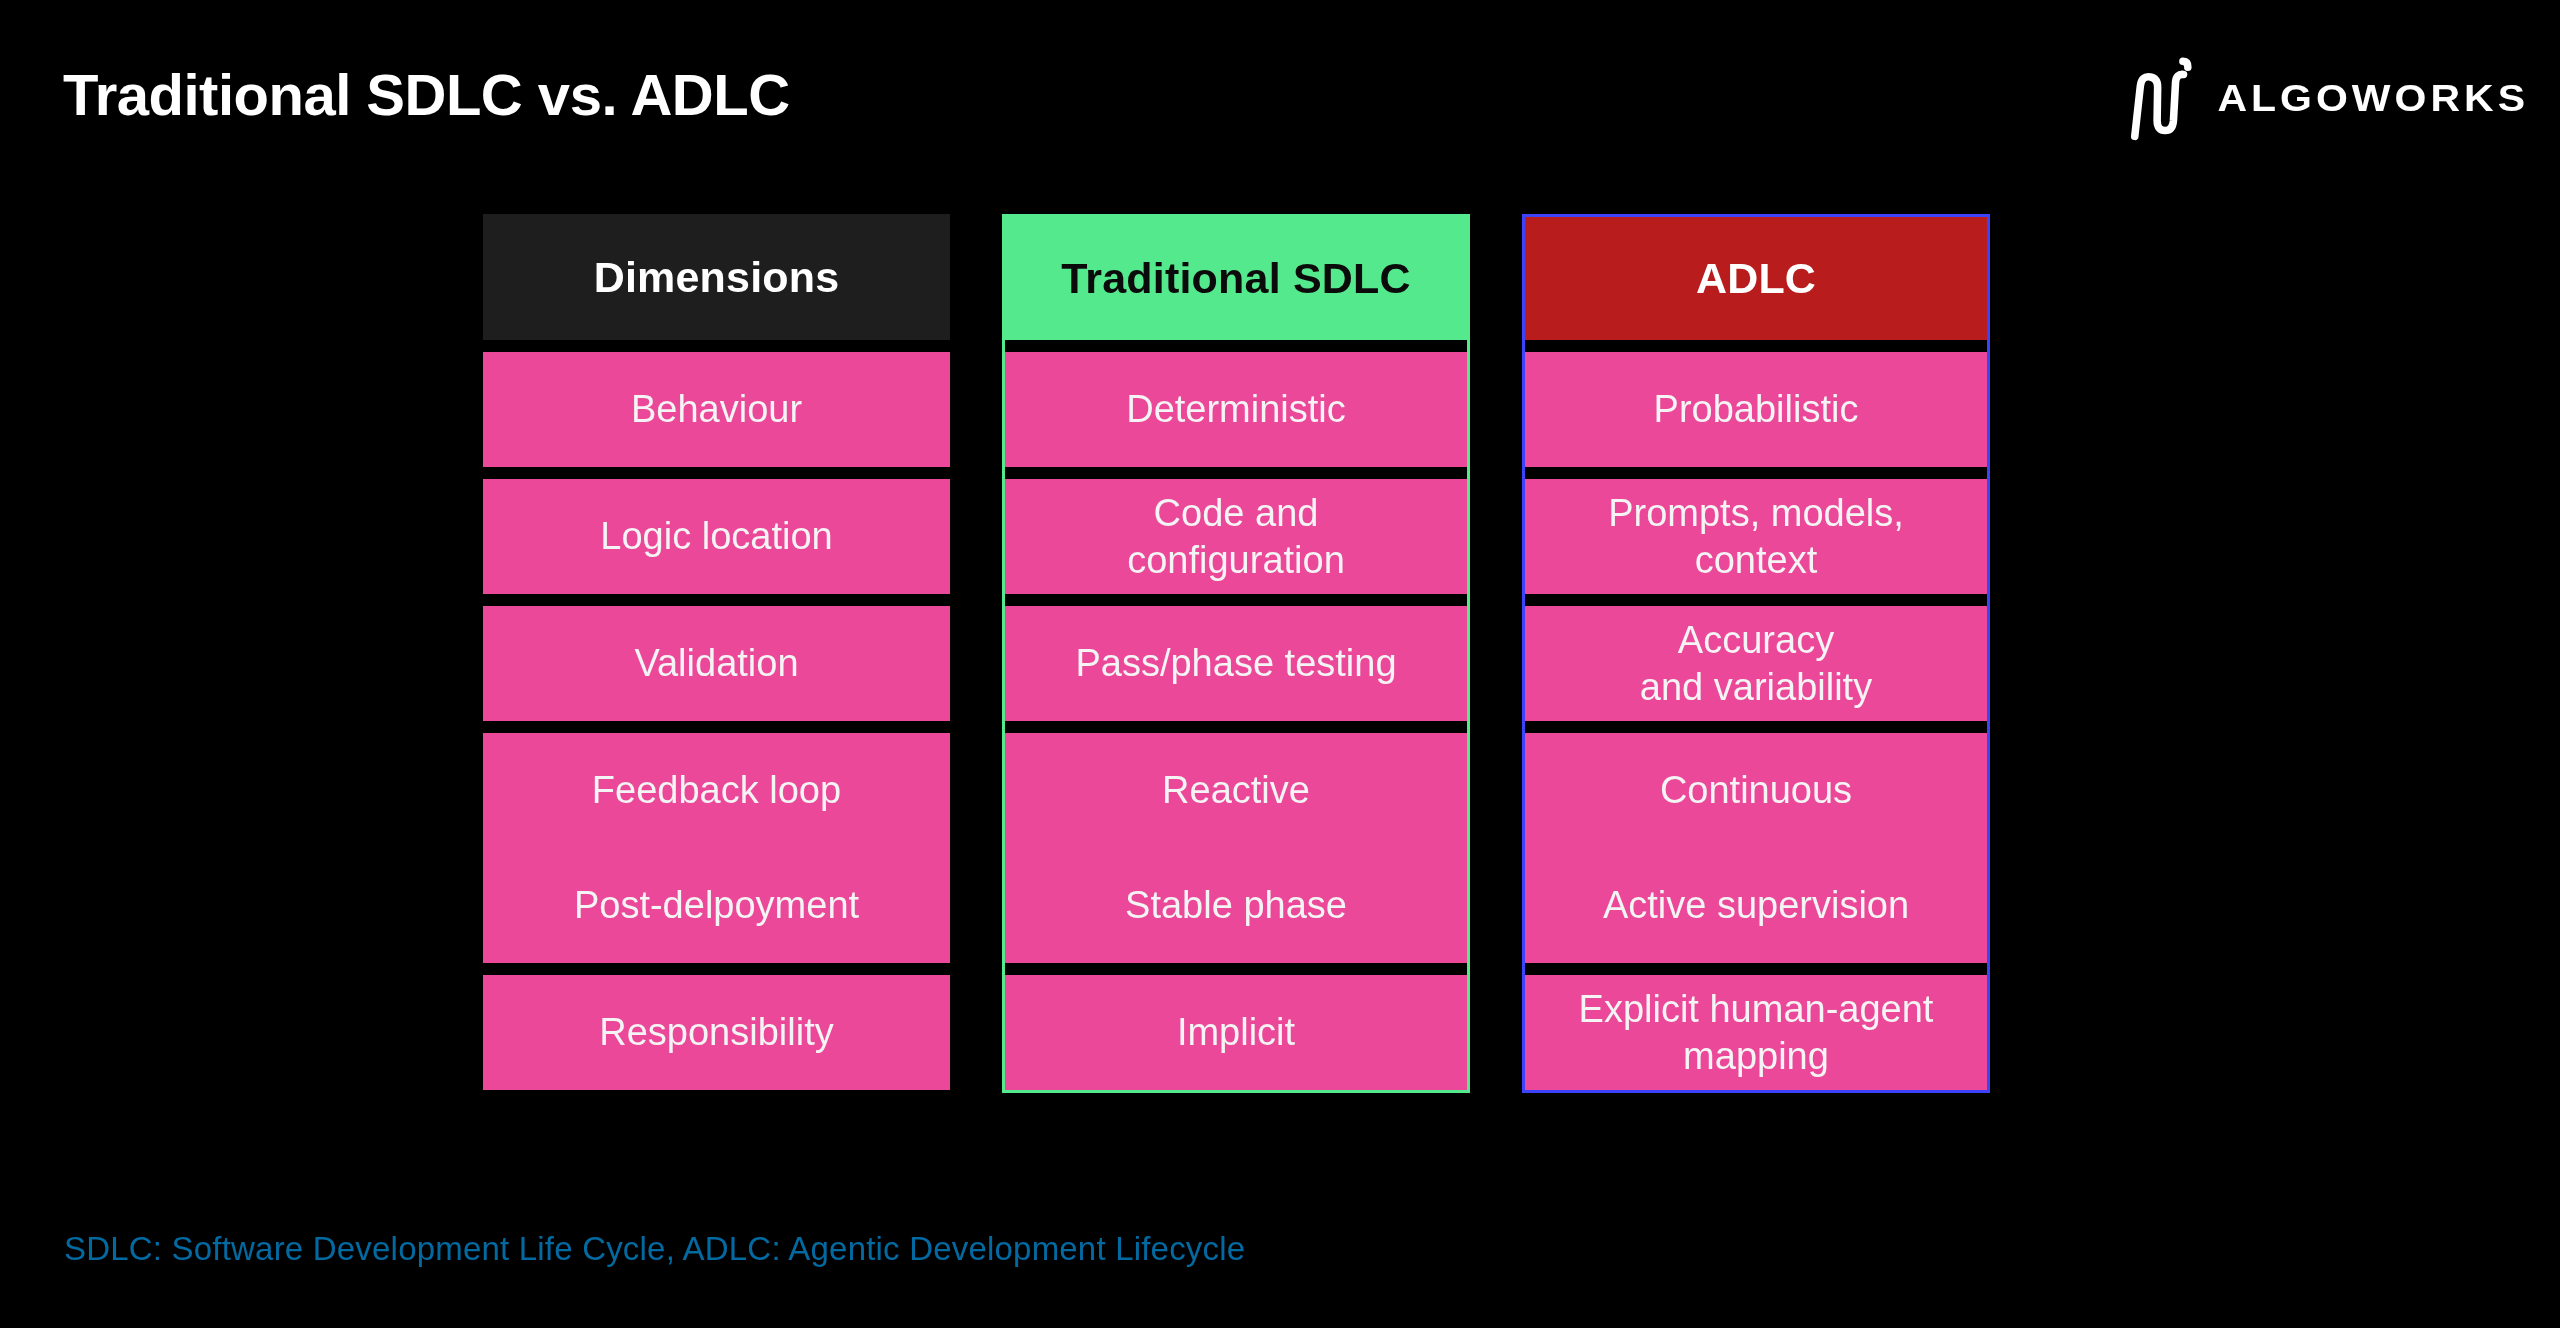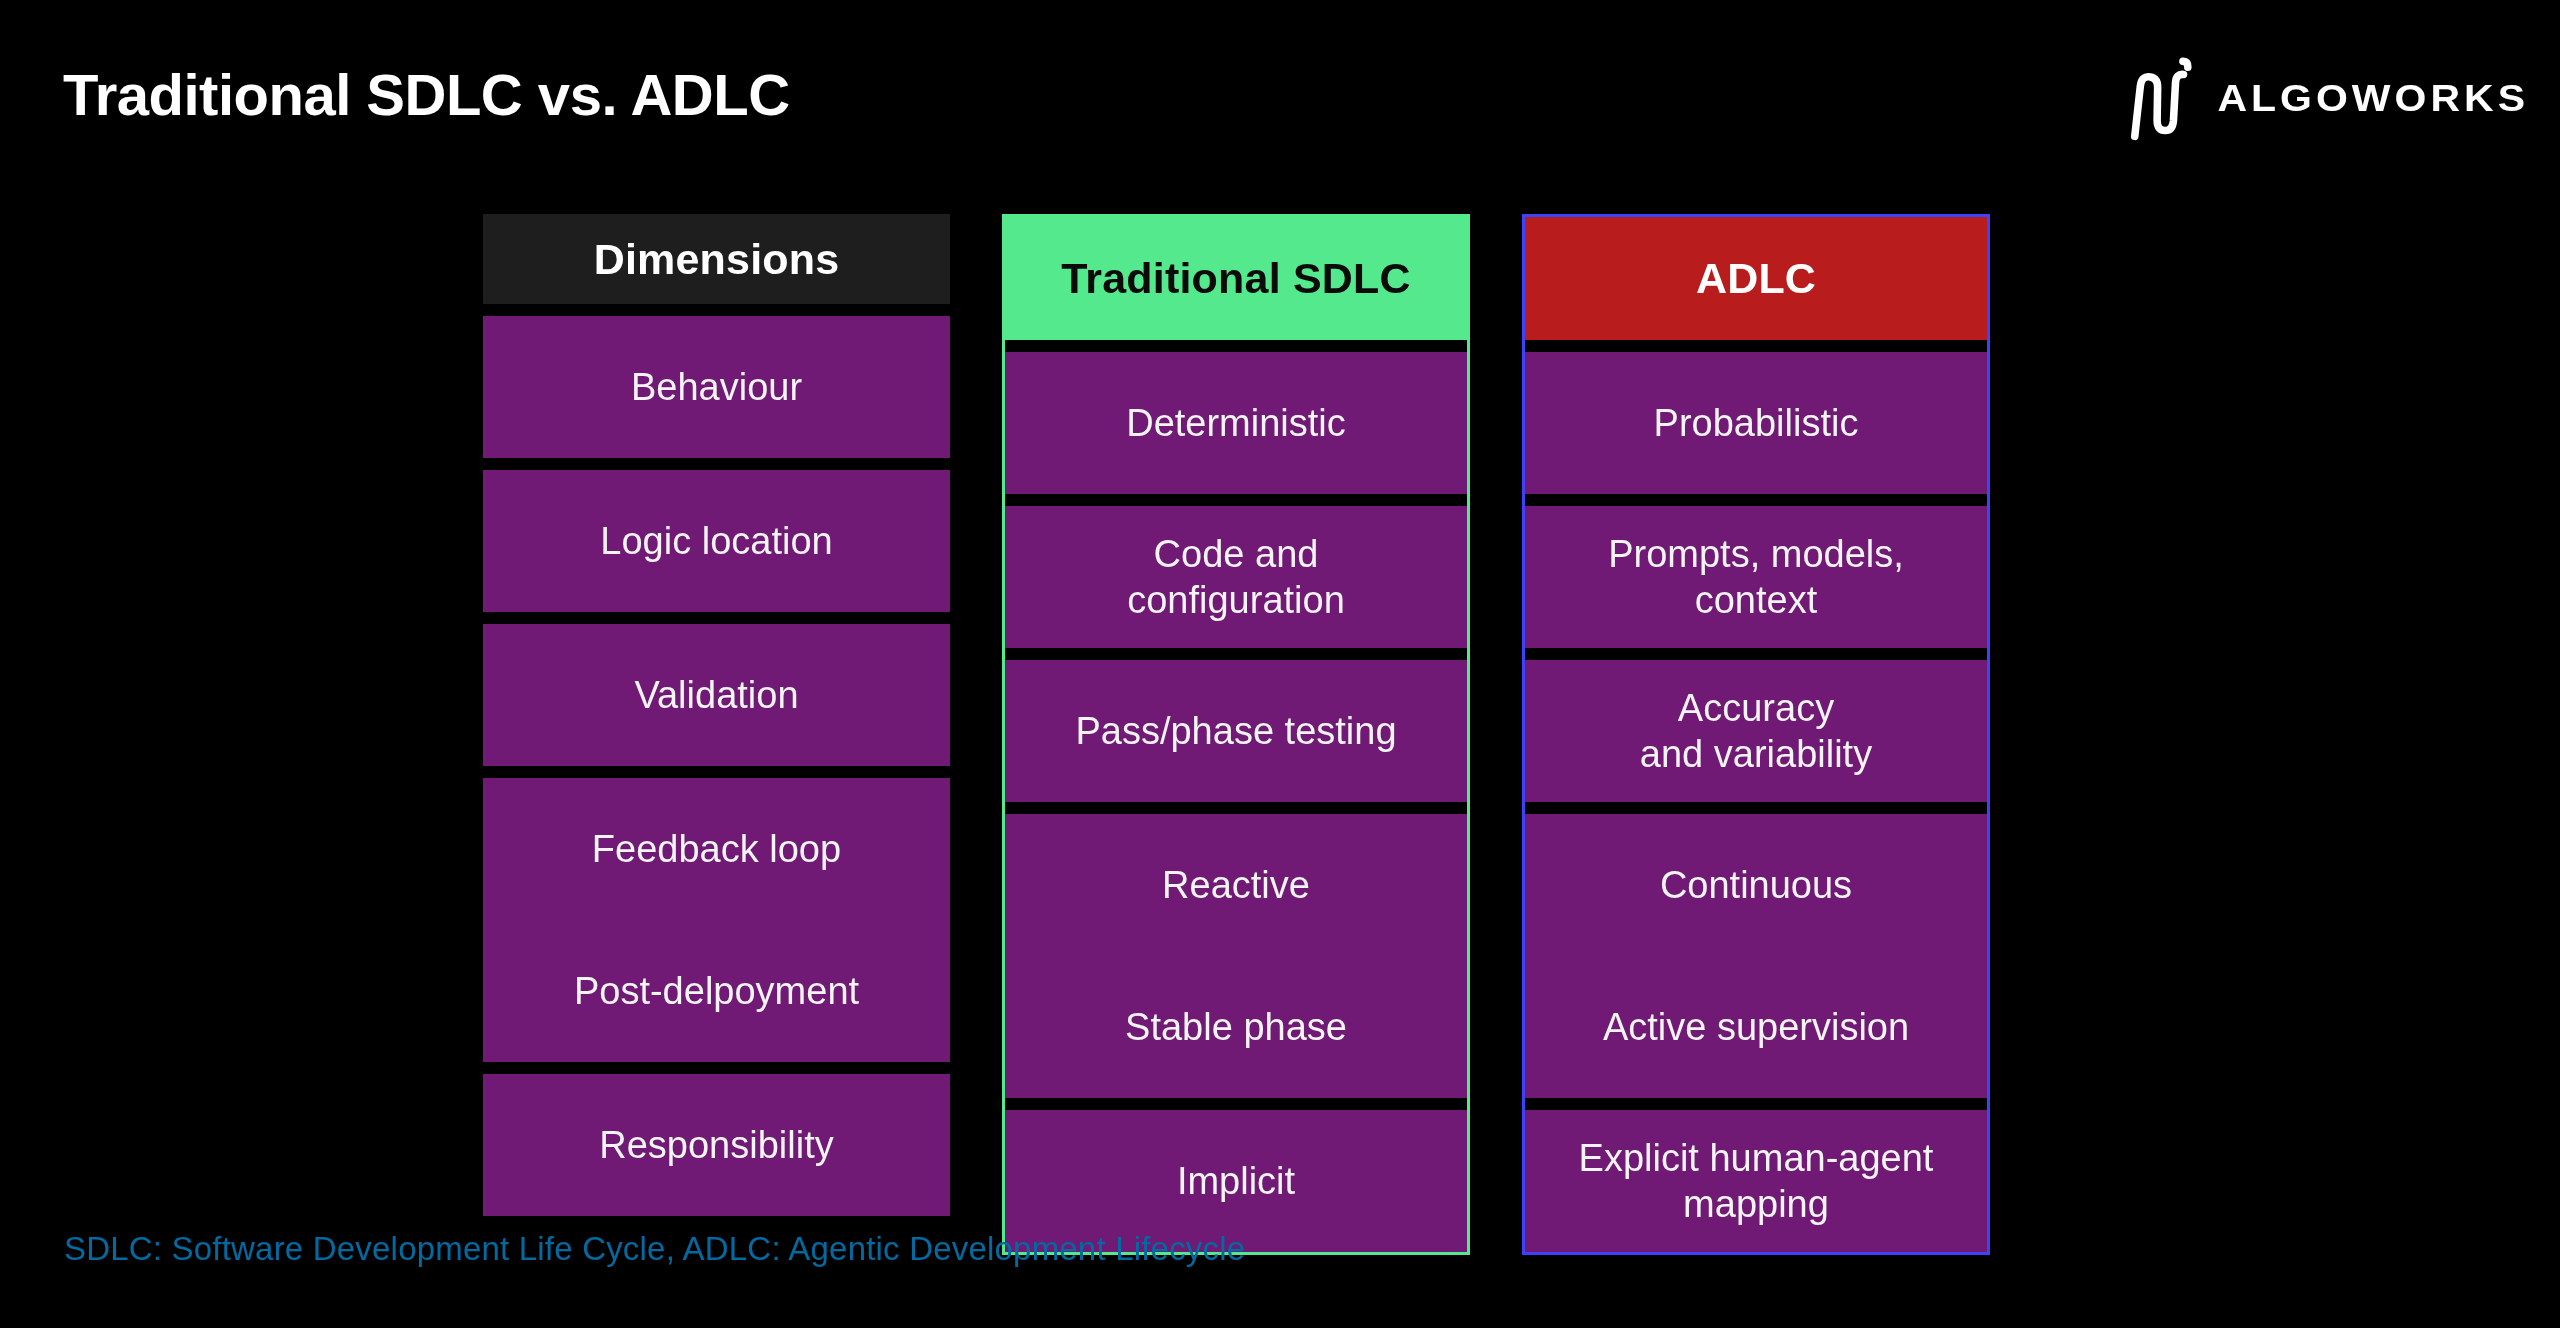--- a/index.html
+++ b/index.html
@@ -66,37 +66,37 @@
   .col.bordered {
     width: 468px;
     box-sizing: border-box;
     border-width: 3px;
     border-style: solid;
   }
   .col.sdlc  { border-color: #54E98D; }
   .col.adlc  { border-color: #3C43FA; }
 
   .col-header {
-    height: 90px;
+    height: 126px;
     display: flex;
     align-items: center;
     justify-content: center;
     font-size: 43px;
     font-weight: 700;
     letter-spacing: 0.2px;
   }
   .col.bordered .col-header { height: 123px; }
   .dim-header  { background: #1E1E1E; color: #FFFFFF; }
   .sdlc-header { background: #54E98D; color: #0B0B0B; }
   .adlc-header { background: #b91c1c; color: #FFFFFF; }
 
   .cell {
-    height: 142px;
+    height: 115px;
     margin-top: 12px;
-    background: #701a75;
+    background: #ec4899;
     color: #F4F4F4;
     font-size: 38px;
     font-weight: 400;
     line-height: 1.22;
     display: flex;
     align-items: center;
     justify-content: center;
     text-align: center;
     white-space: pre-line;
   }

